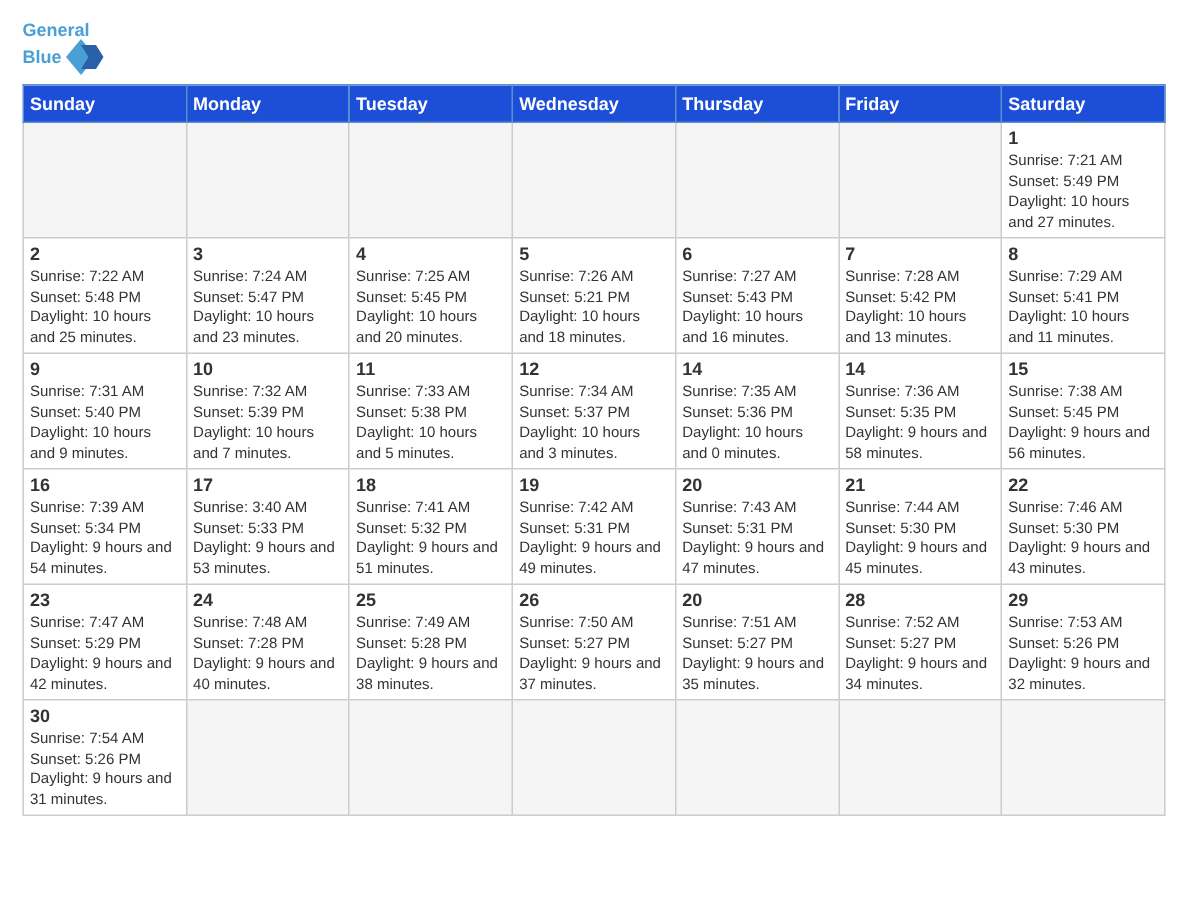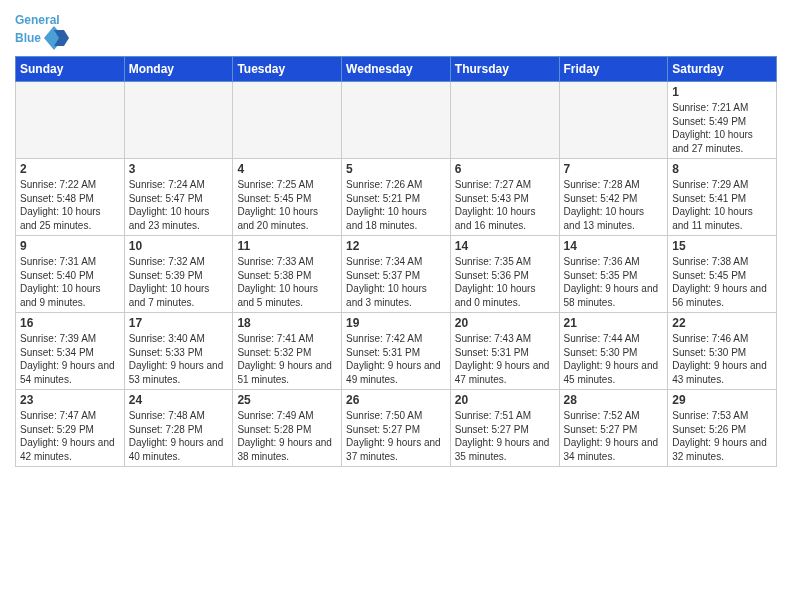--- a/index.html
+++ b/index.html
@@ -312,15 +312,29 @@
 Sunset: 5:27 PM
 Daylight: 9 hours and 34 minutes.</div>
           </td>
           <td>
             <span class="day-number">29</span>
             <div class="day-info">Sunrise: 7:53 AM
 Sunset: 5:26 PM
 Daylight: 9 hours and 32 minutes.</div>
           </td>
         </tr>
+        <tr class="last-row">
+          <td>
+            <span class="day-number">30</span>
+            <div class="day-info">Sunrise: 7:54 AM
+Sunset: 5:26 PM
+Daylight: 9 hours and 31 minutes.</div>
+          </td>
+          <td class="empty"></td>
+          <td class="empty"></td>
+          <td class="empty"></td>
+          <td class="empty"></td>
+          <td class="empty"></td>
+          <td class="empty"></td>
+        </tr>
       </tbody>
   </table>
 </div>
 
 </body></html>

